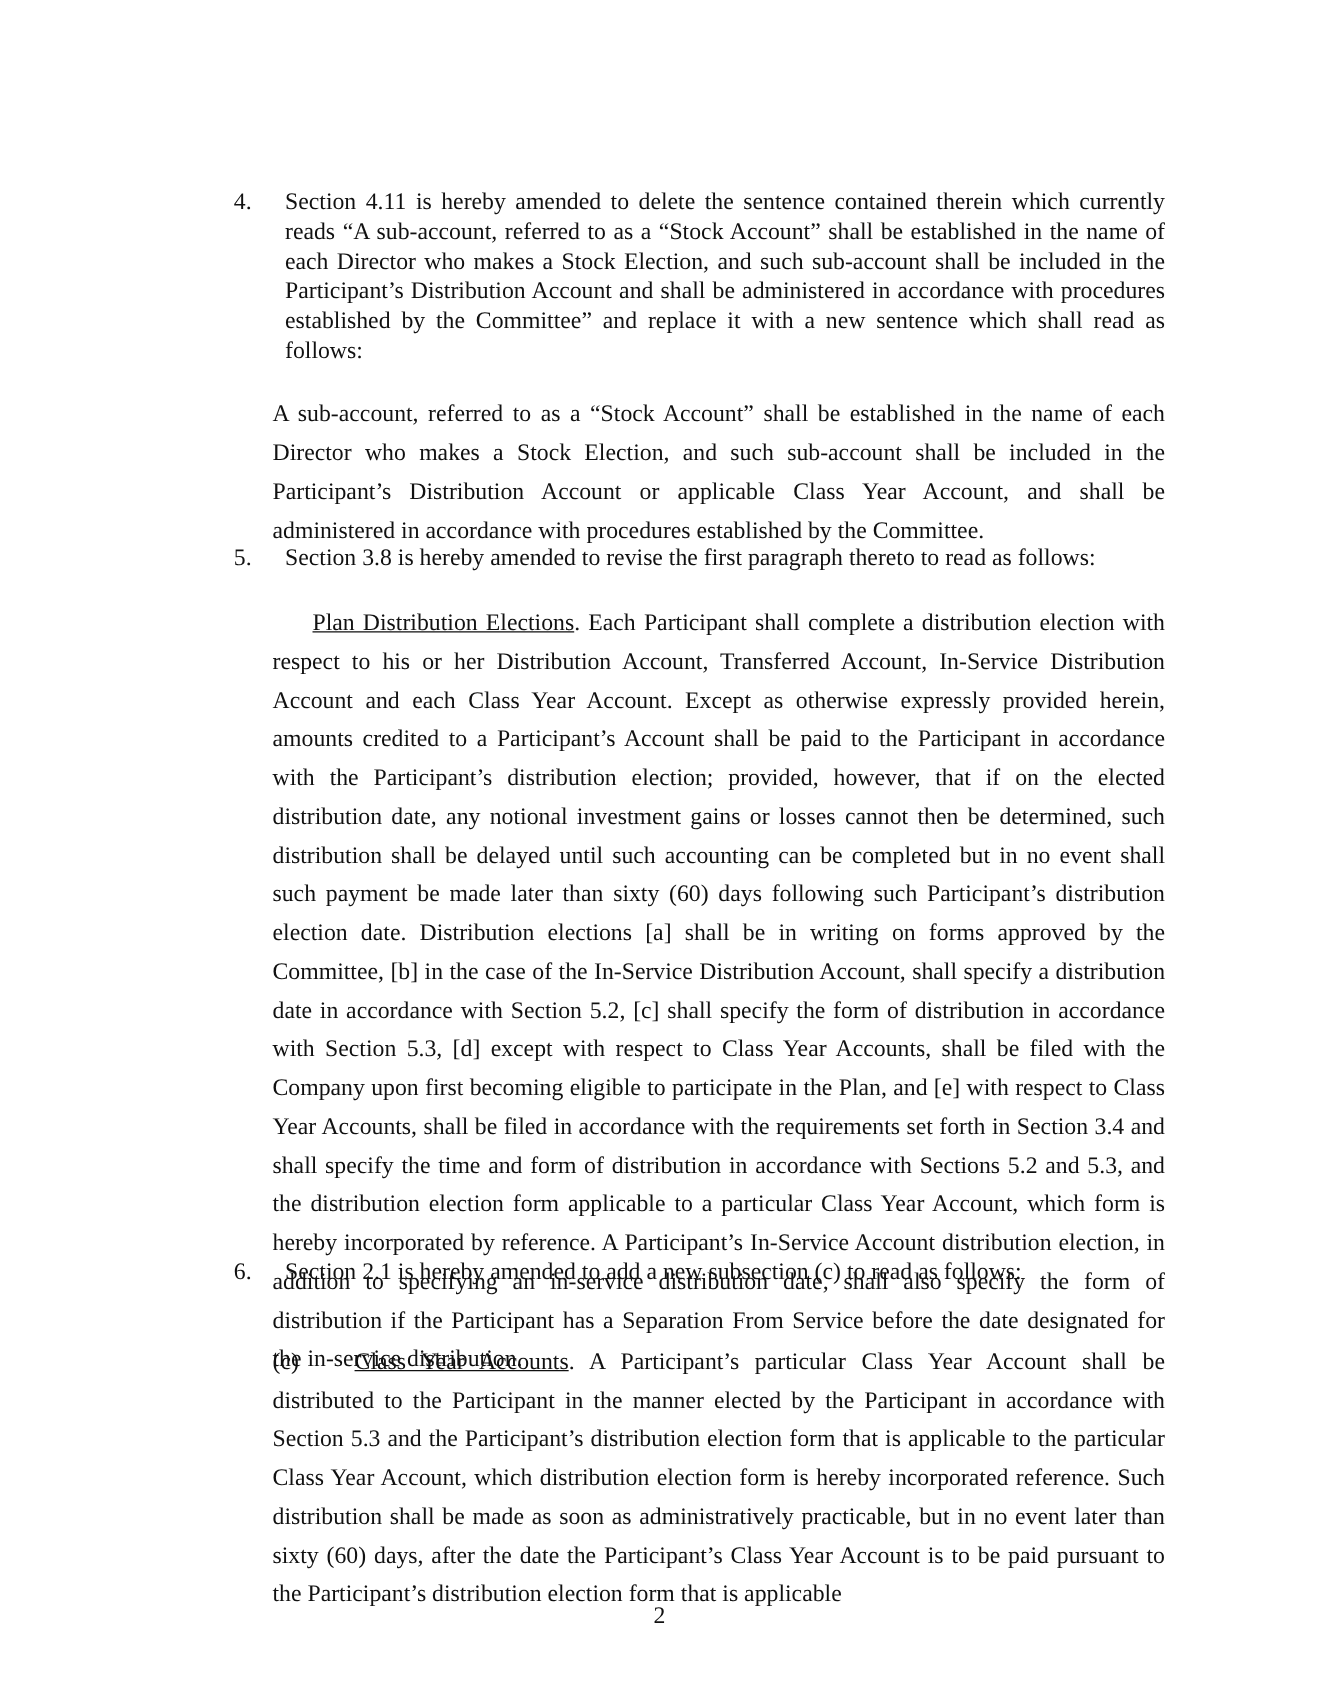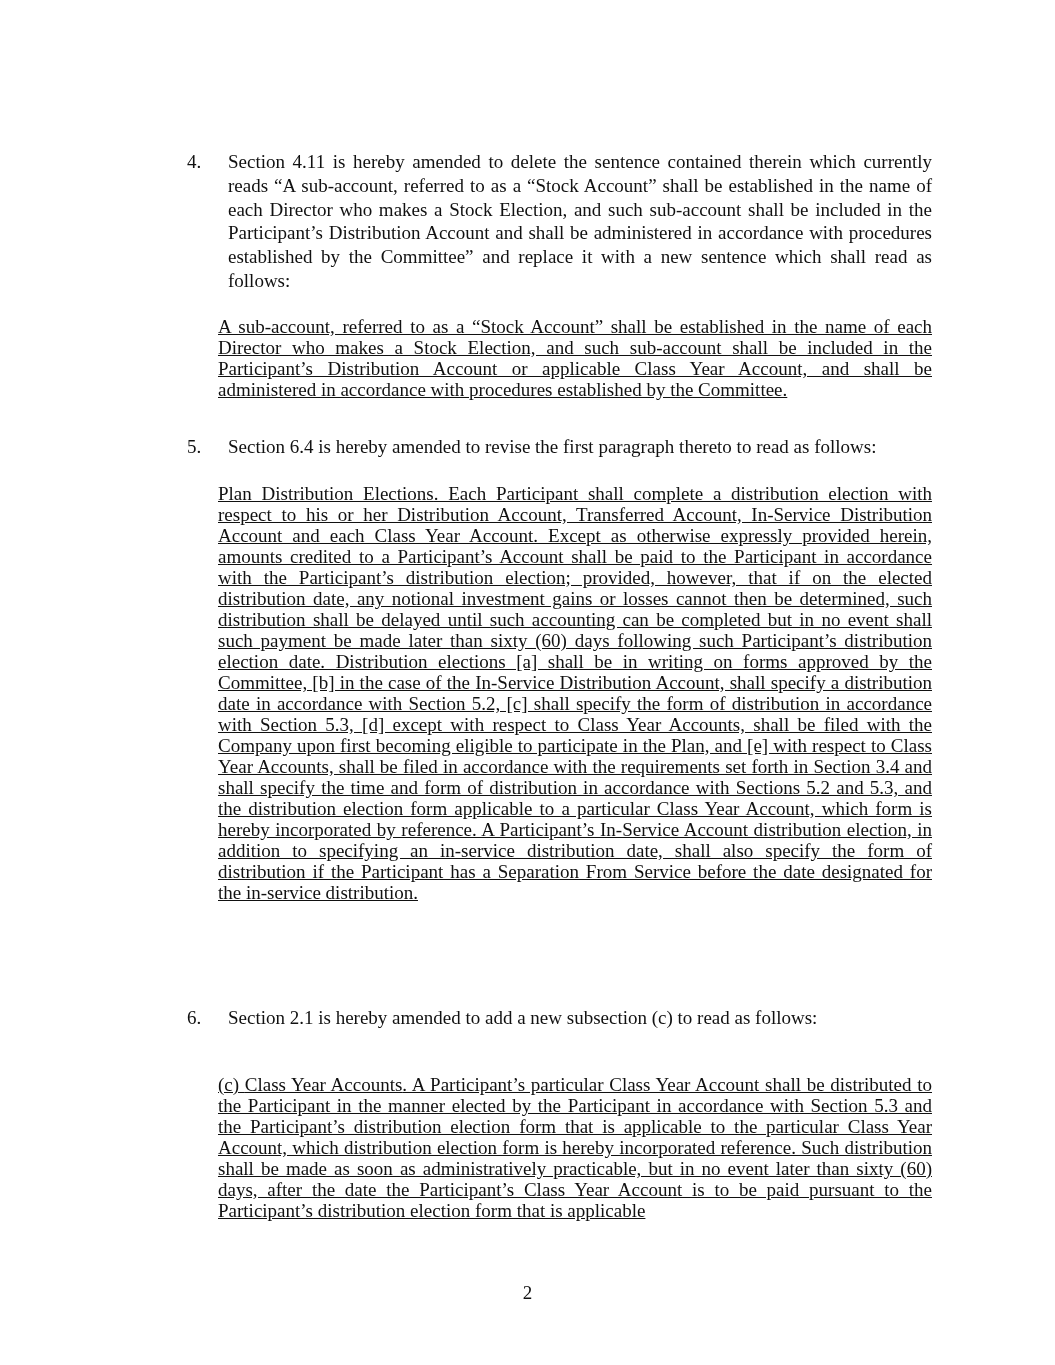--- a/index.html
+++ b/index.html
@@ -2,38 +2,38 @@
 <html><head>
 <meta charset="utf-8">
 <style>
   html, body { margin: 0; padding: 0; background: #ffffff; }
   body { width: 1055px; height: 1365px; position: relative; overflow: hidden;
          font-family: "Liberation Serif", serif; color: #111111; }
   .page { position: absolute; left: 0; top: 0; width: 1055px; height: 1365px; }
   .item { position: absolute; left: 187px; width: 745px; font-size: 19px; line-height: 23.8px; }
   .item .num { position: absolute; left: 0; top: 0; }
   .item .body { margin-left: 41px; text-align: justify; }
-  .para { position: absolute; left: 218px; width: 714px; font-size: 19px; line-height: 21px; text-align: justify; text-decoration: underline; }
-  .u { text-decoration: underline; }
+  .para { position: absolute; left: 218px; width: 714px; font-size: 19px; line-height: 31px; text-align: justify; }
+  .u { text-decoration: underline; margin-left: 32px; }
   .pagenum { position: absolute; top: 1282px; left: 0; width: 1055px; text-align: center; font-size: 19px; }
 </style>
 </head>
 <body>
 
 <div class="page">
 
   <div class="item" style="top:150px;">
     <span class="num">4.</span>
     <div class="body">Section 4.11 is hereby amended to delete the sentence contained therein which currently reads “A sub-account, referred to as a “Stock Account” shall be established in the name of each Director who makes a Stock Election, and such sub-account shall be included in the Participant’s Distribution Account and shall be administered in accordance with procedures established by the Committee” and replace it with a new sentence which shall read as follows:</div>
   </div>
   <div class="para" style="top:316px;">A sub-account, referred to as a “Stock Account” shall be established in the name of each Director who makes a Stock Election, and such sub-account shall be included in the Participant’s Distribution Account or applicable Class Year Account, and shall be administered in accordance with procedures established by the Committee.</div>
 
   <div class="item" style="top:435px;">
     <span class="num">5.</span>
-    <div class="body">Section 6.4 is hereby amended to revise the first paragraph thereto to read as follows:</div>
+    <div class="body">Section 3.8 is hereby amended to revise the first paragraph thereto to read as follows:</div>
   </div>
   <div class="para" style="top:483px;">
     <span class="u">Plan Distribution Elections</span><span>.  Each Participant shall complete a distribution election with respect to his or her Distribution Account, Transferred Account, In-Service Distribution Account and each Class Year Account.  Except as otherwise expressly provided herein, amounts credited to a Participant’s Account shall be paid to the Participant in accordance with the Participant’s distribution election; provided, however, that if on the elected distribution date, any notional investment gains or losses cannot then be determined, such distribution shall be delayed until such accounting can be completed but in no event shall such payment be made later than sixty (60) days following such Participant’s distribution election date.  Distribution elections [a] shall be in writing on forms approved by the Committee, [b] in the case of the In-Service Distribution Account, shall specify a distribution date in accordance with Section 5.2, [c] shall specify the form of distribution in accordance with Section 5.3, [d] except with respect to Class Year Accounts, shall be filed with the Company upon first becoming eligible to participate in the Plan, and [e] with respect to Class Year Accounts, shall be filed in accordance with the requirements set forth in Section 3.4 and shall specify the time and form of distribution in accordance with Sections 5.2 and 5.3, and the distribution election form applicable to a particular Class Year Account, which form is hereby incorporated by reference.  A Participant’s In-Service Account distribution election, in addition to specifying an in-service distribution date, shall also specify the form of distribution if the Participant has a Separation From Service before the date designated for the in-service distribution.</span>
   </div>
 
   <div class="item" style="top:1006px;">
     <span class="num">6.</span>
     <div class="body">Section 2.1 is hereby amended to add a new subsection (c) to read as follows:</div>
   </div>
   <div class="para" style="top:1074px;">

